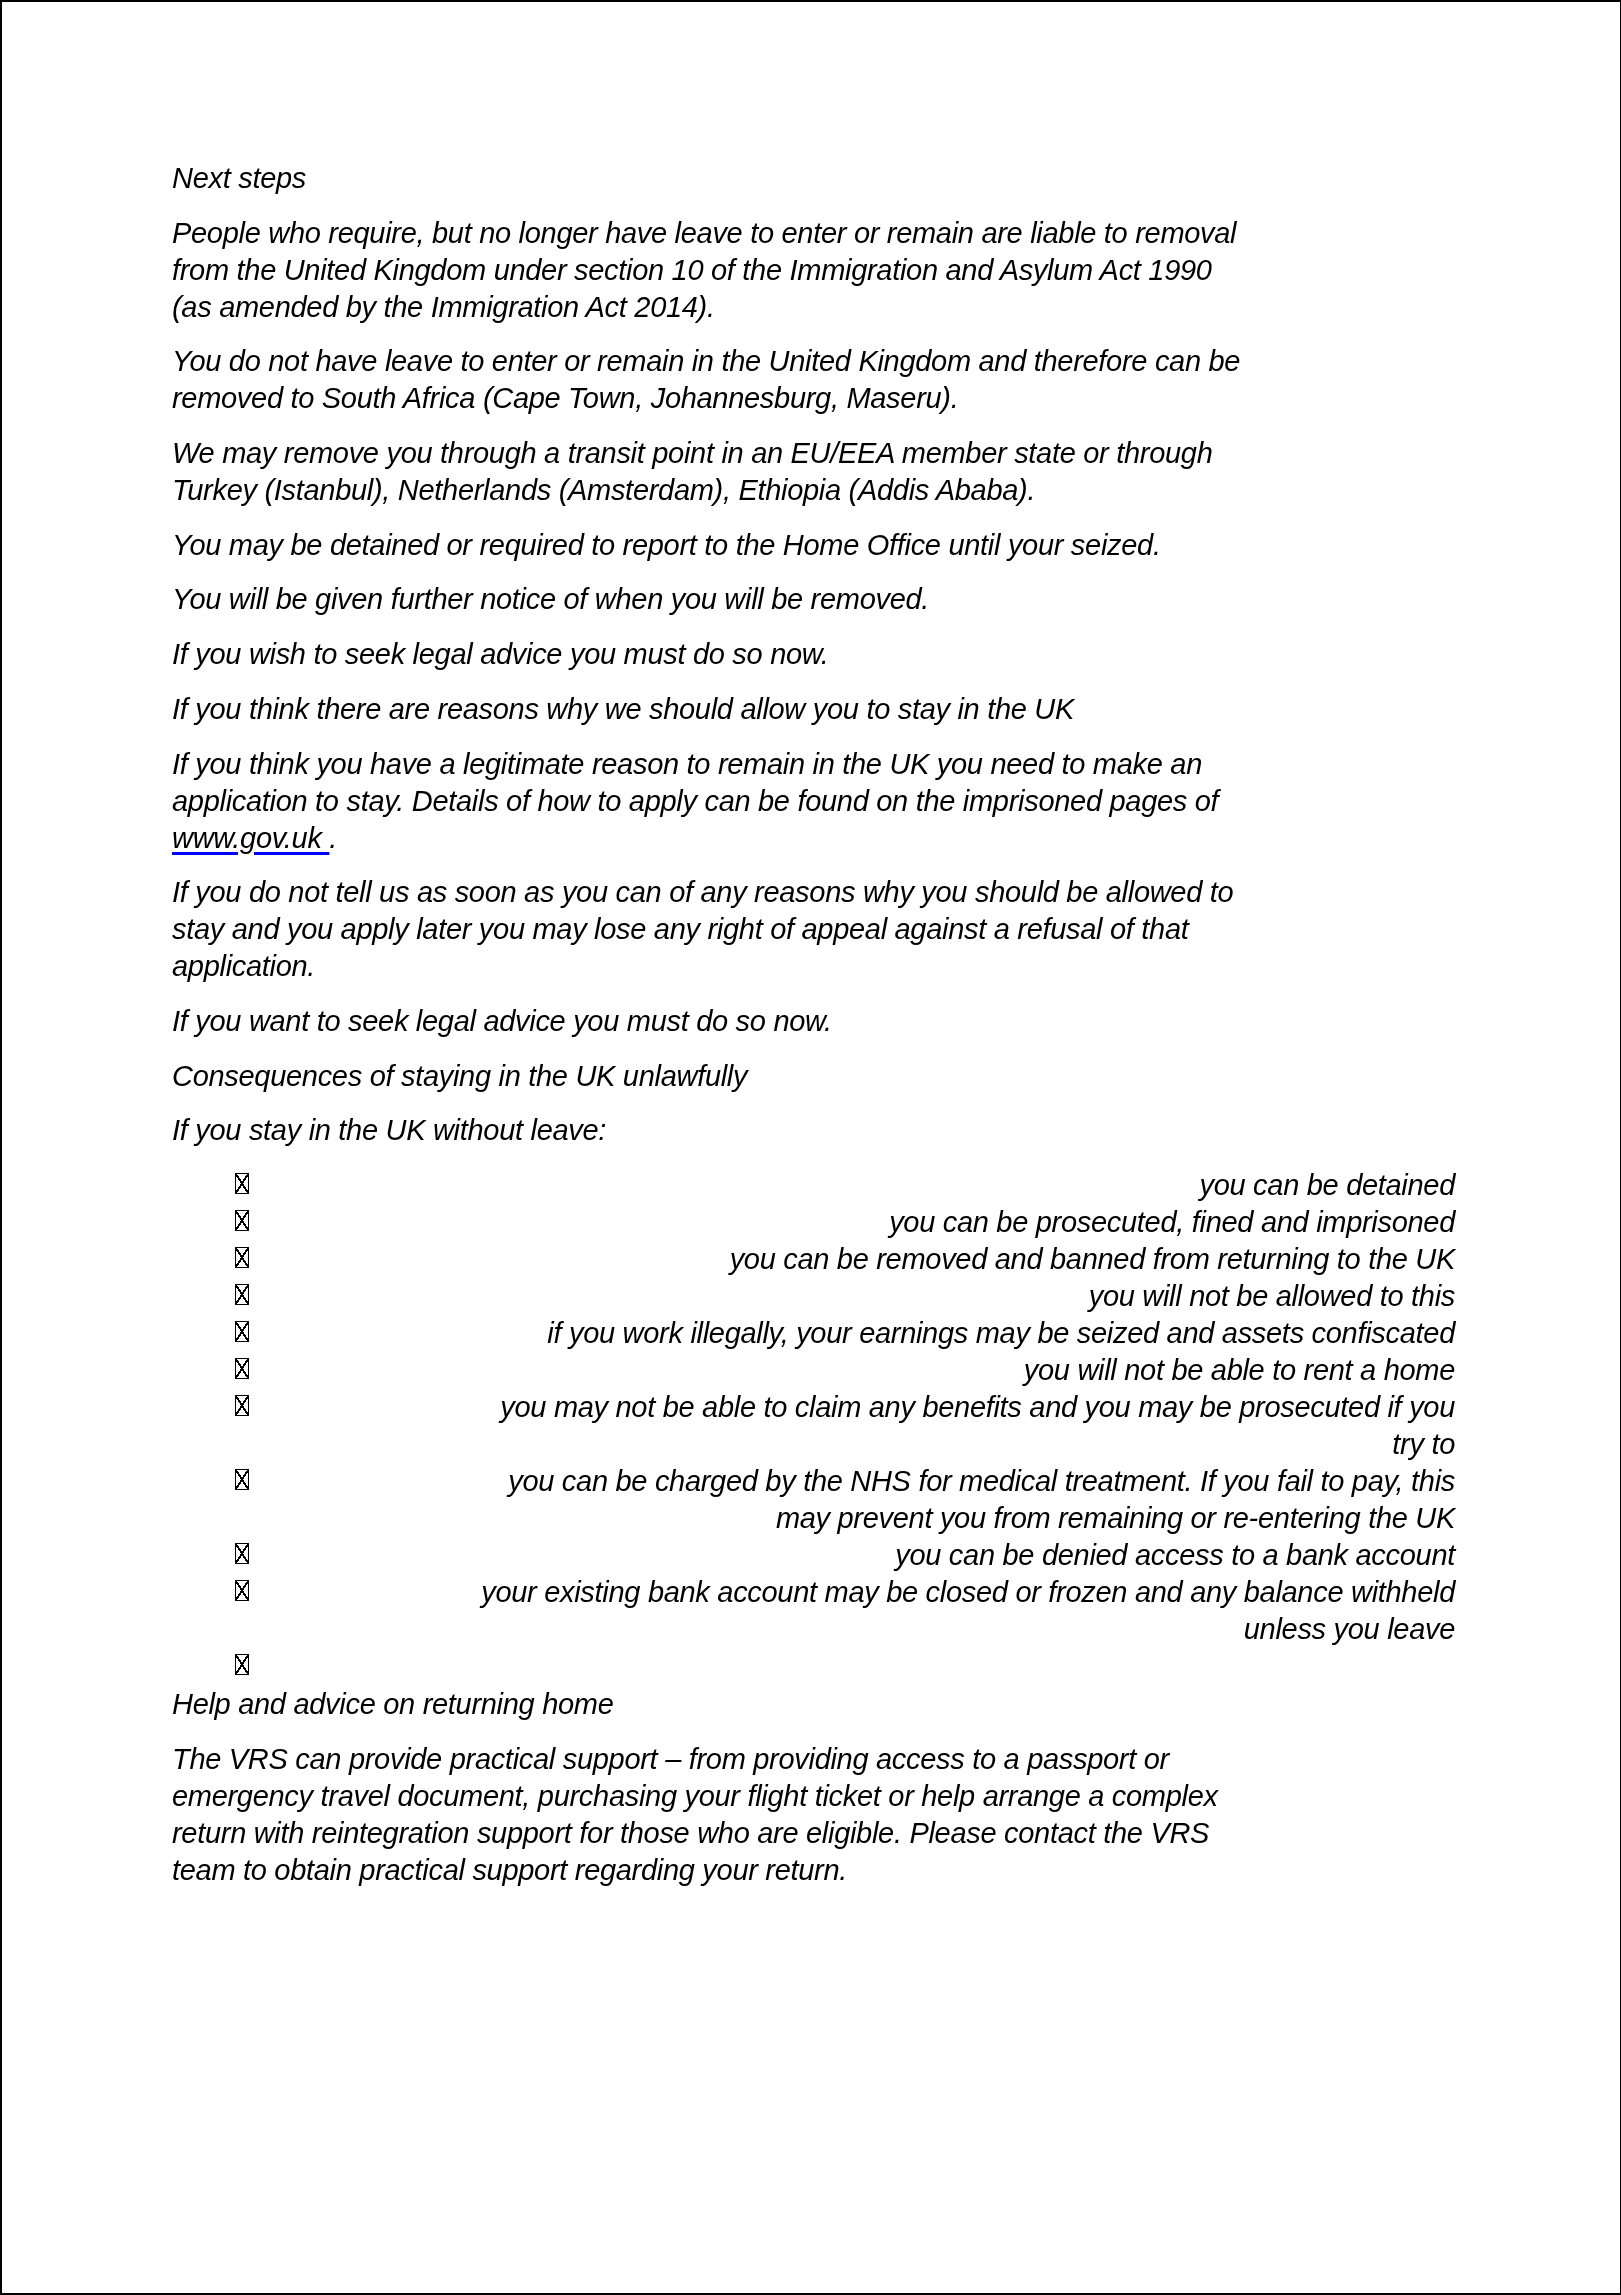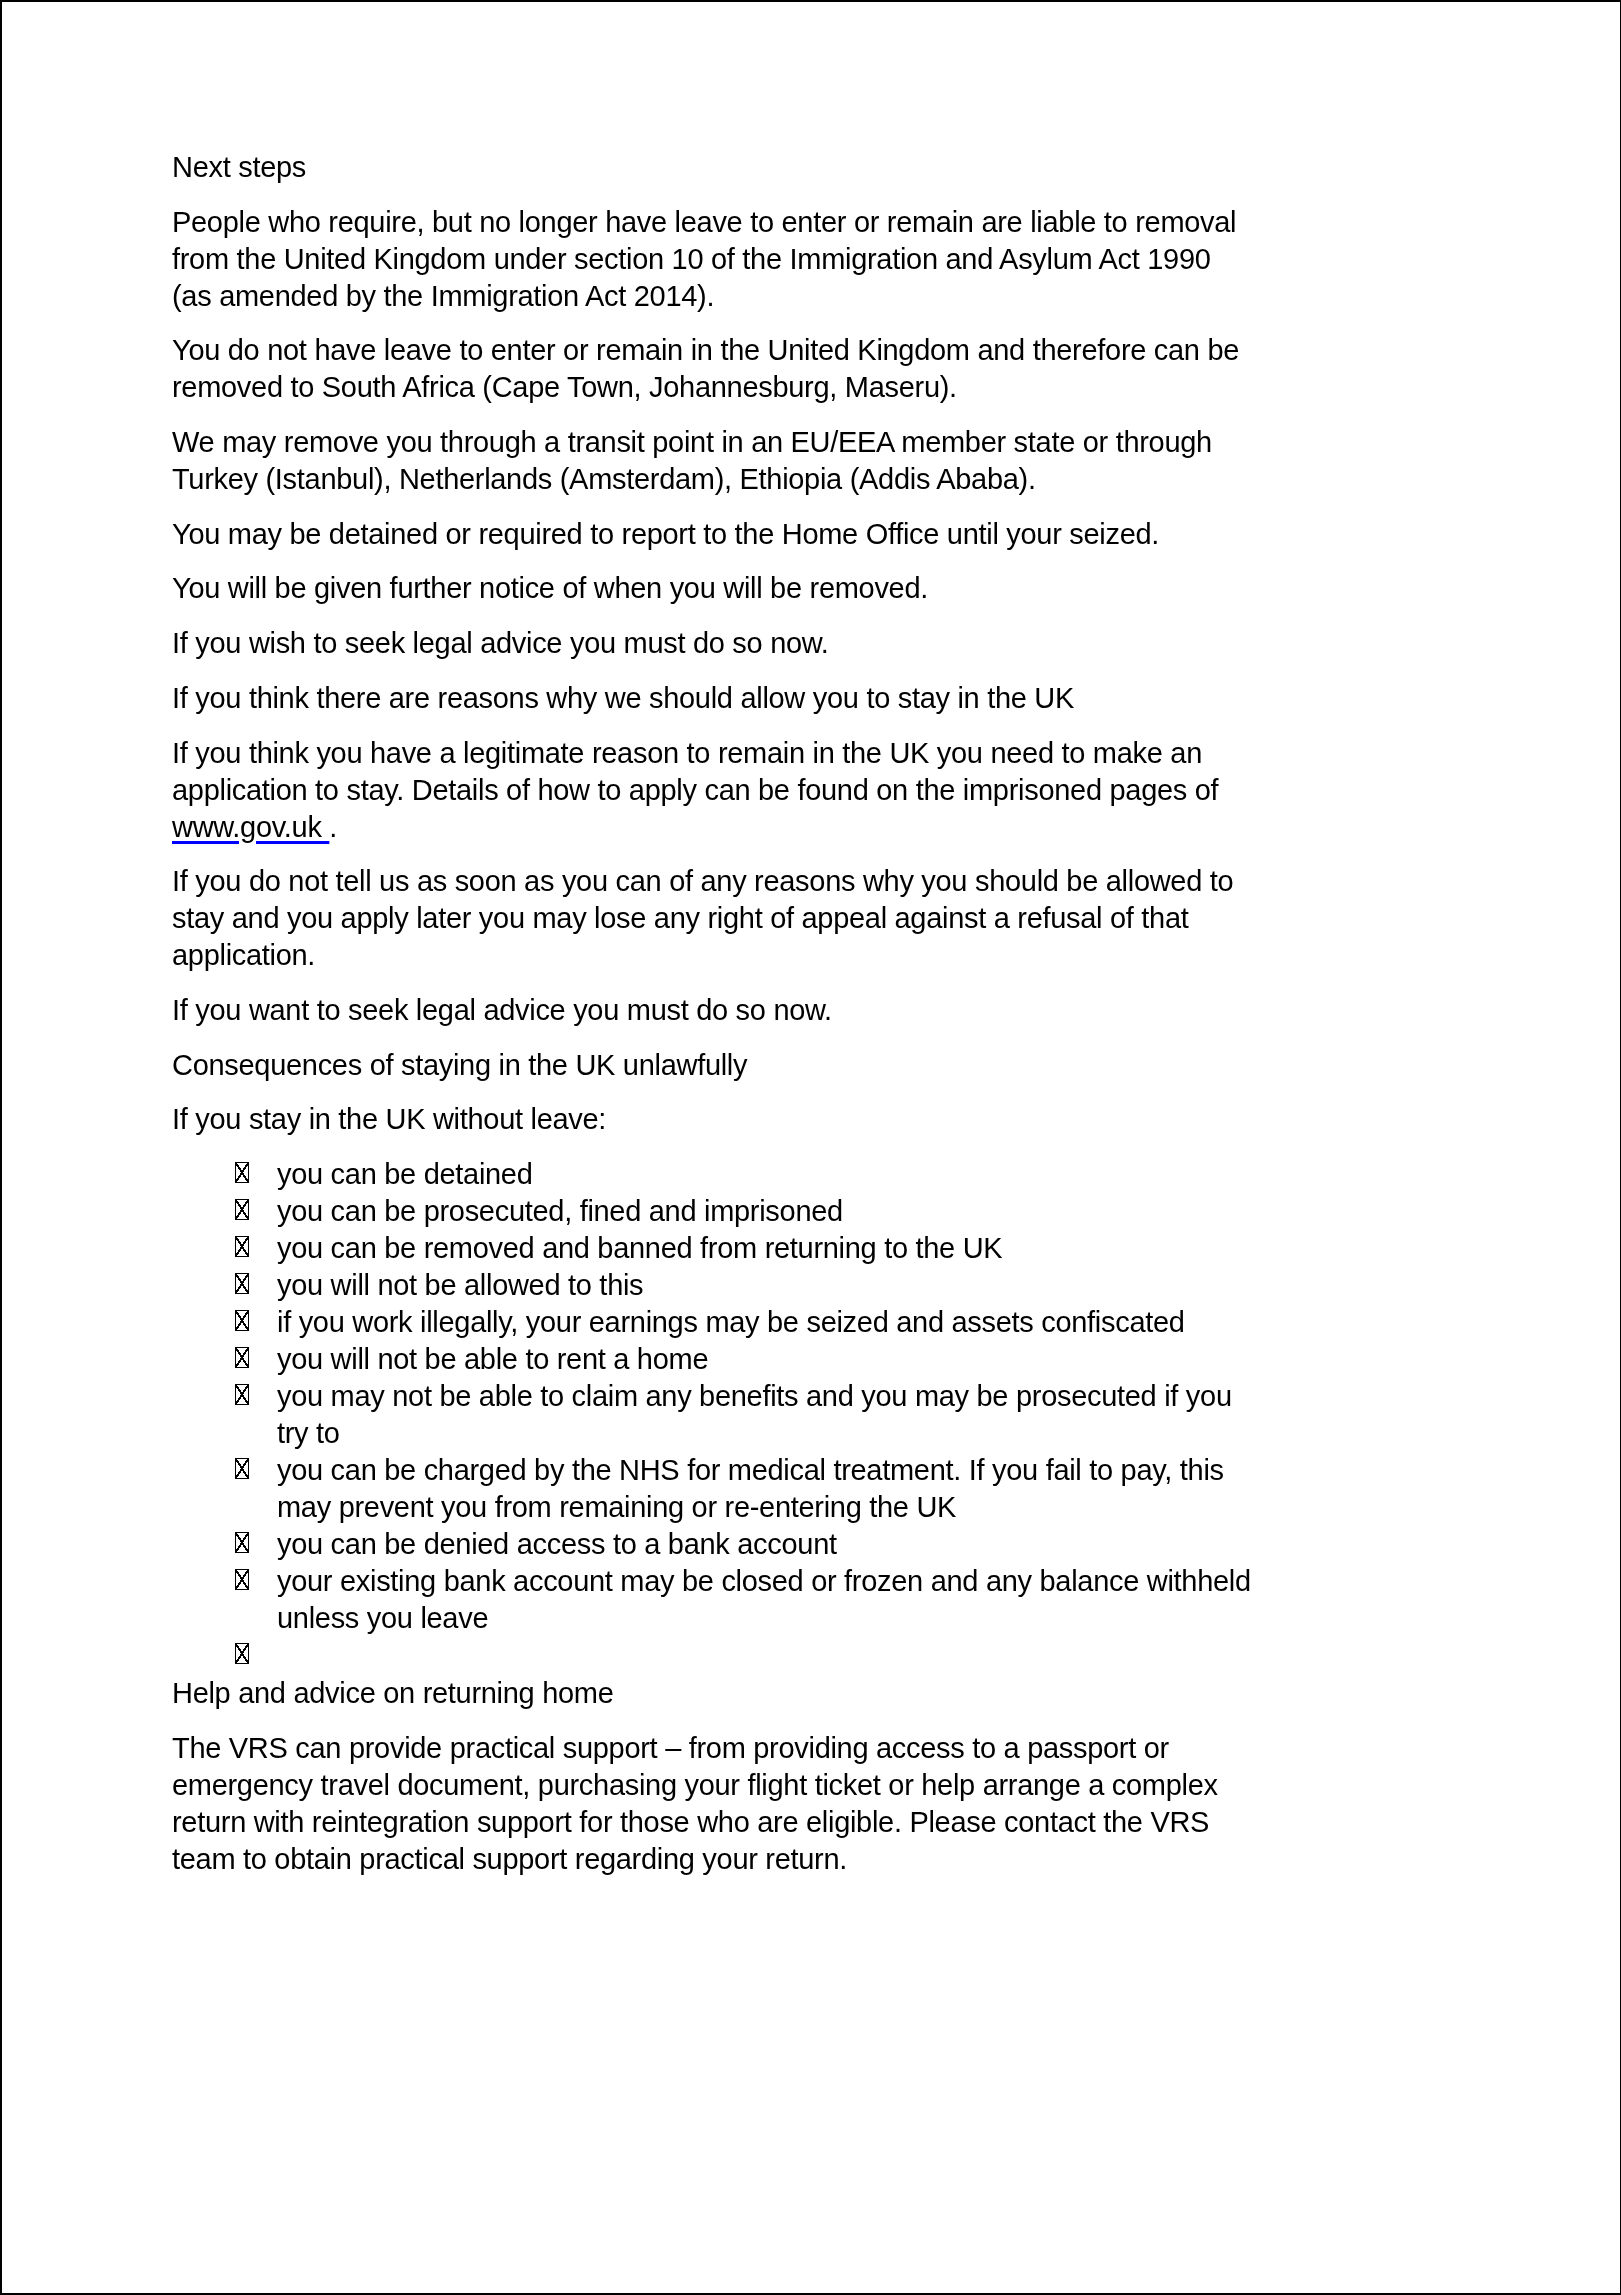--- a/index.html
+++ b/index.html
@@ -9,37 +9,39 @@
     height: 2295px;
     box-sizing: border-box;
     background: #ffffff;
     border: 2.6px solid #000000;
     font-family: "Liberation Sans", "DejaVu Sans", sans-serif;
     color: #000000;
   }
   .content {
     position: absolute;
     left: 170px;
-    top: 147px;
+    top: 158px;
     width: 1283px;
     font-size: 29px;
     line-height: 37px;
     letter-spacing: -0.3px;
+    font-style: italic;
   }
   .content p, .content h2 {
     margin: 0 0 17.7px 0;
     padding: 0;
     font-size: 29px;
     font-weight: 400;
     white-space: pre-line;
   }
   .bullets {
     list-style: none;
     margin: 0 0 17.7px 0;
     padding: 0;
+    text-align: right;
   }
   .bullets li {
     position: relative;
     padding-left: 105px;
     line-height: 37px;
   }
   .bullet-text { white-space: pre-line; }
   .marker {
     position: absolute;
     left: 63px;

